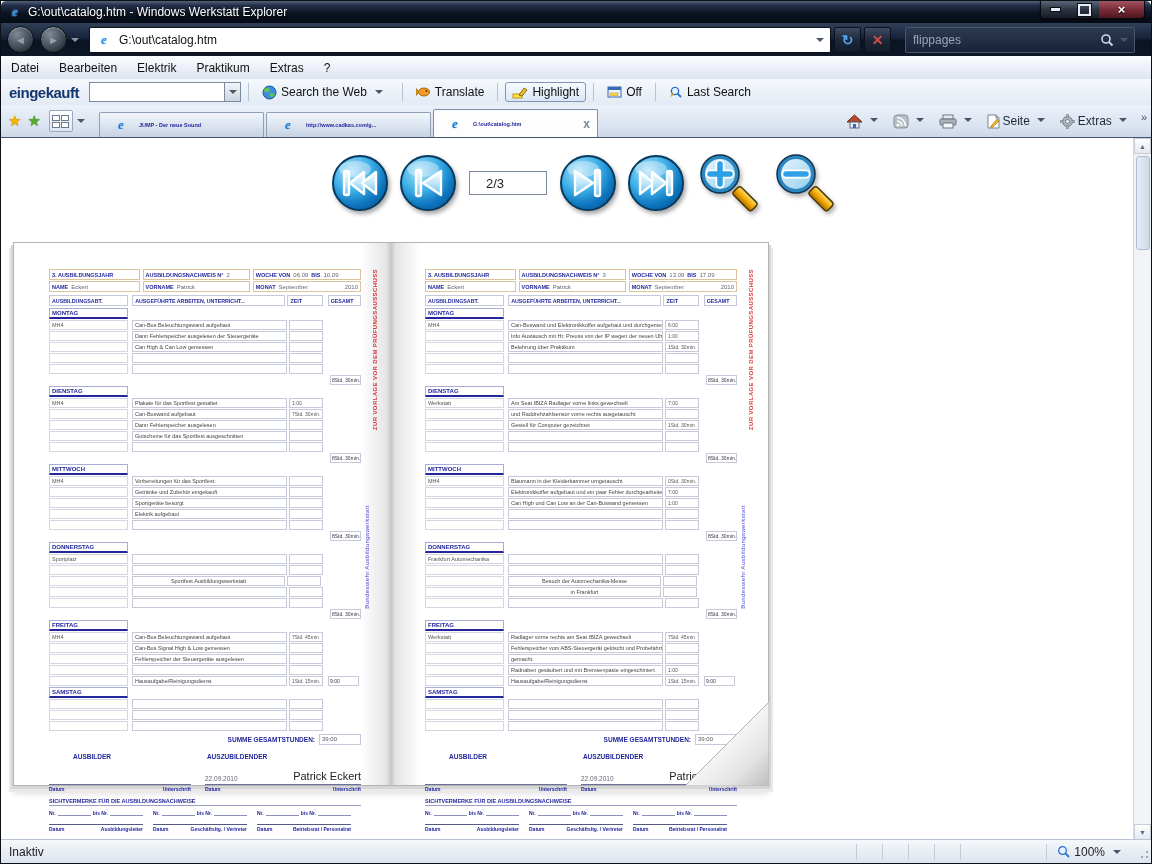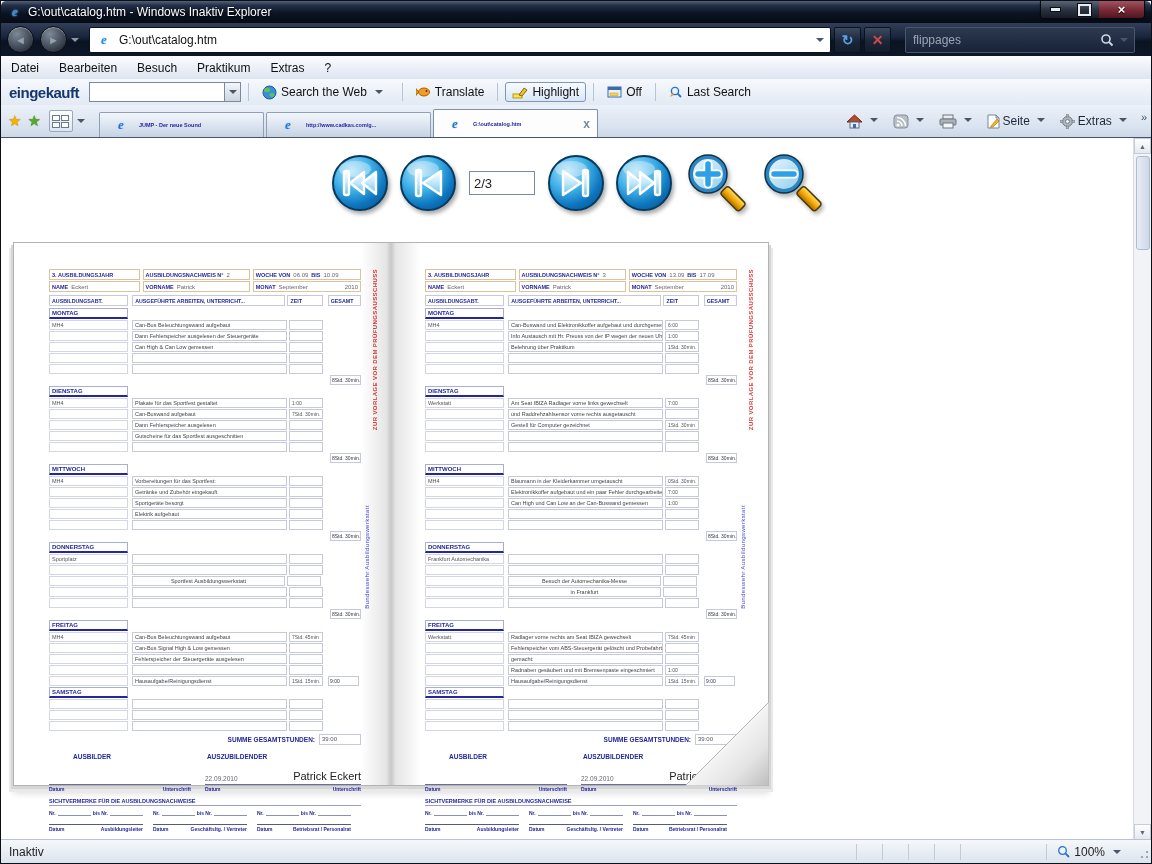--- a/index.html
+++ b/index.html
@@ -78,21 +78,21 @@
   .tab .lbl{overflow:hidden;text-overflow:ellipsis;flex:1;}
   .tab .close{color:#7a8a9c;font-weight:bold;font-size:12px;}
   .tb-right{margin-left:auto;display:flex;align-items:center;height:100%;padding-right:4px;gap:3px;}
   .cmd{display:flex;gap:3px;padding:2px 3px;white-space:nowrap;}
   .chev{color:#41536b;font-size:11px;letter-spacing:-2px;margin:0 2px 8px 2px;}
   
   .content{position:absolute;left:0;top:136px;right:0;bottom:23px;background:#fff;border-top:1px solid #44566b;overflow:hidden;}
   .flipnav{position:absolute;left:330px;top:14px;display:flex;align-items:center;}
   .navsvg{filter:drop-shadow(2px 3px 2px rgba(0,0,0,.35));margin-right:10px;}
   .pageinput{width:60px;height:22px;border:1px solid #7a8aa0;font:13px "Liberation Sans",sans-serif;
-    padding:0 0 0 4px;margin:0 12px 0 2px;color:#222;}
+    padding:0 0 0 16px;margin:0 12px 0 2px;color:#222;}
   .zoomsvg{filter:drop-shadow(2px 3px 2px rgba(0,0,0,.3));margin-right:12px;}
   
   .scrollbar{position:absolute;right:0;top:0;bottom:0;width:17px;background:#f2f3f6;border-left:1px solid #d9dde3;}
   .sb-btn{position:absolute;left:0;right:0;height:16px;background:linear-gradient(#fefefe,#e4e8ef);
     border:1px solid #c7cdd8;display:flex;align-items:center;justify-content:center;
     font-size:7px;color:#5a6a7c;box-sizing:border-box;}
   .sb-up{top:0;} .sb-down{bottom:0;}
   .sb-thumb{position:absolute;left:2px;width:12px;top:18px;height:92px;border-radius:3px;
     background:linear-gradient(90deg,#e8edf6,#cdd8e8);border:1px solid #aebcd2;}
   
@@ -197,21 +197,21 @@
       <linearGradient id="curlG" x1="0" y1="0" x2="1" y2="1">
         <stop offset="35%" stop-color="#ffffff"></stop>
           <stop offset="75%" stop-color="#e3e3e3"></stop>
         <stop offset="100%" stop-color="#bdbdbd"></stop>
       </linearGradient>
     </defs>
   </svg>
 
   <div class="titlebar">
     <span class="iefav">e</span>
-    <span class="title-text">G:\out\catalog.htm - Windows Inaktiv Explorer</span>
+    <span class="title-text">G:\out\catalog.htm - Windows Werkstatt Explorer</span>
     <div class="winctrl">
       <div class="wbtn">
           <span class="glyph-min"></span>
         </div>
       <div class="wbtn">
           <span class="glyph-max"></span>
         </div>
       <div class="wbtn close">
           <span class="glyph-x">×</span>
         </div>
@@ -239,21 +239,21 @@
         <circle cx="6" cy="6" r="4" fill="none" stroke="#cfd8e4" stroke-width="1.6"></circle>
         <line x1="9" y1="9" x2="12.5" y2="12.5" stroke="#cfd8e4" stroke-width="1.8"></line>
       </svg>
       <span class="caret"></span>
     </div>
   </div>
 
   <div class="menubar" id="menubar">
       <span class="menu-item">Datei</span>
       <span class="menu-item">Bearbeiten</span>
-      <span class="menu-item">Besuch</span>
+      <span class="menu-item">Elektrik</span>
       <span class="menu-item">Praktikum</span>
       <span class="menu-item">Extras</span>
       <span class="menu-item">?</span>
     </div>
 
   <div class="avbar">
     <span class="avlogo">eingekauft</span>
     <div class="avcombo">
       <span style="flex:1"></span>
         <span class="dd">

